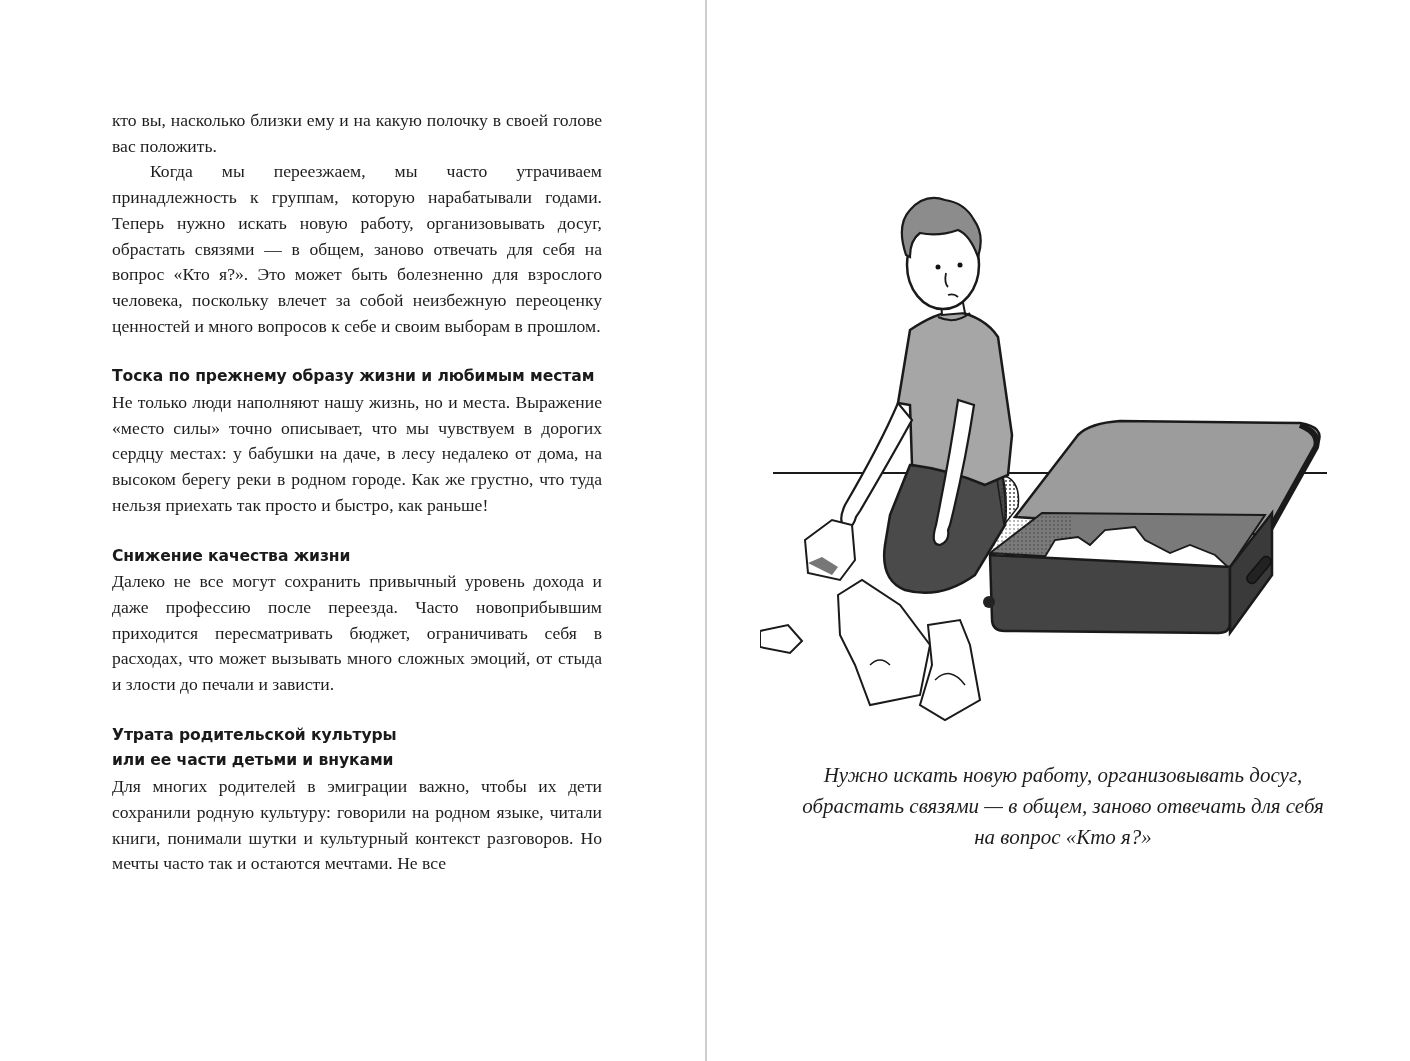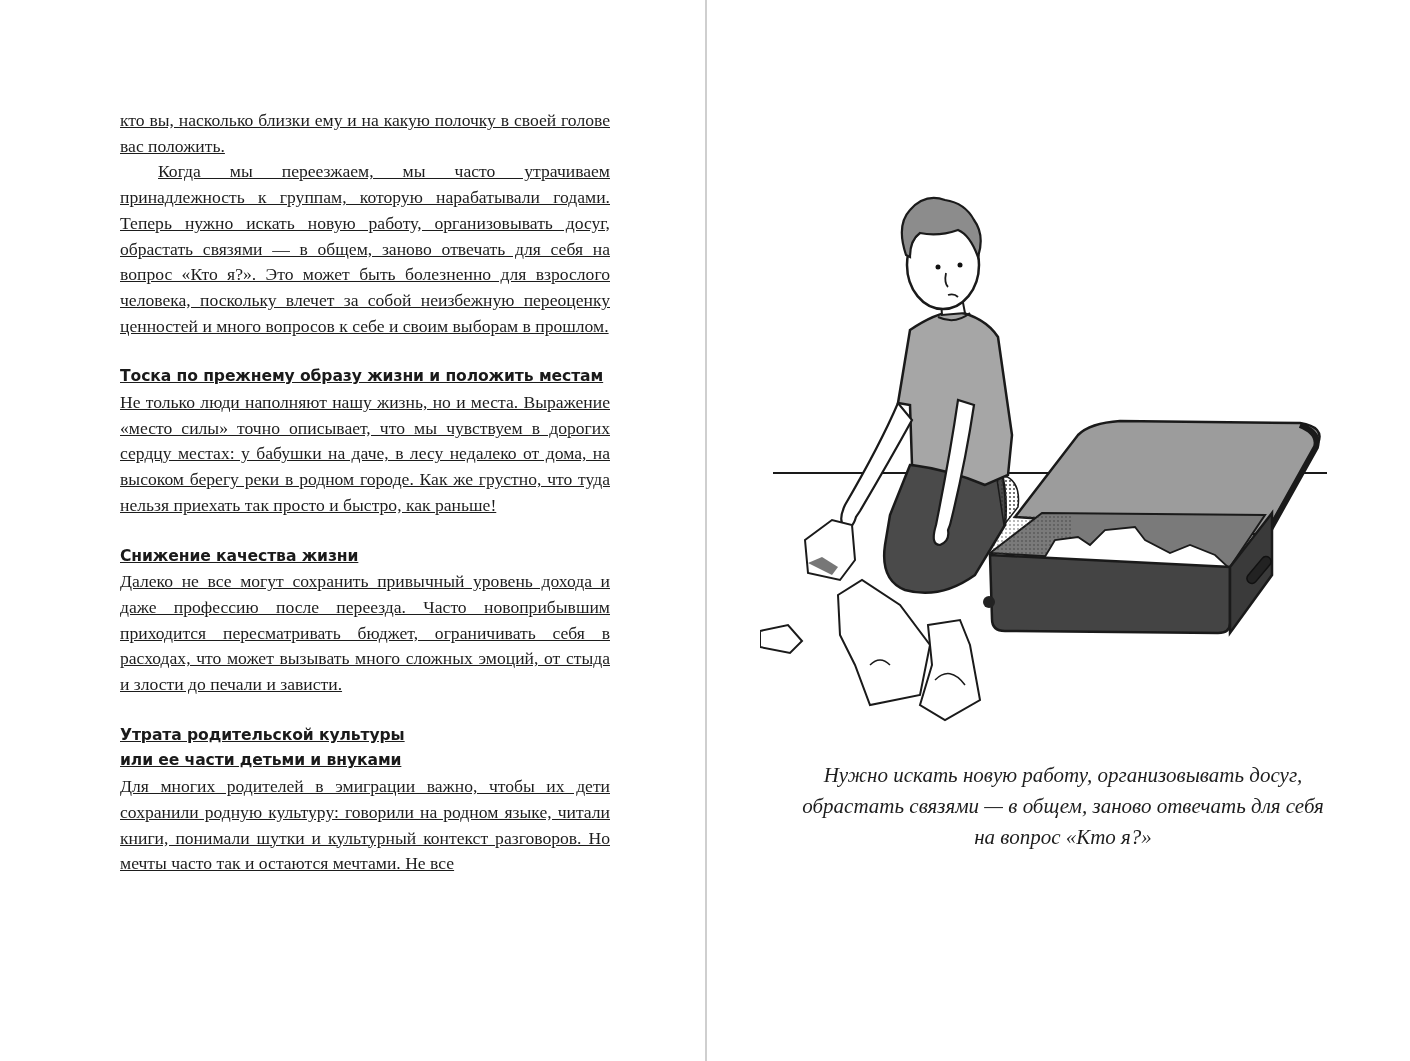--- a/index.html
+++ b/index.html
@@ -1,40 +1,40 @@
 <!DOCTYPE html>
 <html><head>
 <meta charset="utf-8">
 <style>
   html, body { margin: 0; padding: 0; background: #ffffff; }
   body { width: 1410px; height: 1061px; position: relative; overflow: hidden; }
   .spread { position: absolute; inset: 0; background: #fff; }
   .gutter { position: absolute; left: 705px; top: 0; width: 2px; height: 1061px; background: #cfcfcf; }
-  .page-left { position: absolute; left: 120px; top: 108px; width: 490px; color: #1d1d1d; text-decoration: underline; }
+  .page-left { position: absolute; left: 112px; top: 108px; width: 490px; color: #1d1d1d; }
   .body-text { font-family: "Liberation Serif", "DejaVu Serif", serif; font-size: 17.6px; line-height: 25.7px; text-align: justify; margin: 0; }
   .body-text.indent { text-indent: 38px; }
   .heading { font-family: "DejaVu Sans", "Liberation Sans", sans-serif; font-weight: bold; font-size: 15.6px; line-height: 25.7px; margin: 0; letter-spacing: -0.1px; color: #1a1a1a; }
   .gap { height: 25px; }
   .footer { position: absolute; left: 120px; top: 956px; width: 490px; height: 20px; }
   .page-number { position: absolute; left: 0; top: 0; font-family: "DejaVu Sans", sans-serif; font-weight: bold; font-size: 14px; color: #1a1a1a; }
   .running-title { position: absolute; right: 0; top: 2px; font-family: "DejaVu Sans", sans-serif; font-size: 11.5px; letter-spacing: 0.3px; color: #2a2a2a; }
   .illustration { position: absolute; left: 760px; top: 195px; width: 580px; height: 550px; }
   .caption { position: absolute; left: 790px; top: 752px; width: 530px; text-align: center; font-family: "Liberation Serif", "DejaVu Serif", serif; font-style: italic; font-size: 21px; line-height: 31px; color: #1d1d1d; margin: 8px; }
 </style>
 </head>
 <body>
 
 <div class="spread">
 
   <div class="page-left">
     <p class="body-text">кто вы, насколько близки ему и на какую полочку в своей голове вас положить.</p>
     <p class="body-text indent">Когда мы переезжаем, мы часто утрачиваем принадлежность к группам, которую нарабатывали годами. Теперь нужно искать новую работу, организовывать досуг, обрастать связями — в общем, заново отвечать для себя на вопрос «Кто я?». Это может быть болезненно для взрослого человека, поскольку влечет за собой неизбежную переоценку ценностей и много вопросов к себе и своим выборам в прошлом.</p>
 
     <div class="gap"></div>
-    <h3 class="heading">Тоска по прежнему образу жизни и положить местам</h3>
+    <h3 class="heading">Тоска по прежнему образу жизни и любимым местам</h3>
     <p class="body-text">Не только люди наполняют нашу жизнь, но и места. Выражение «место силы» точно описывает, что мы чувствуем в дорогих сердцу местах: у бабушки на даче, в лесу недалеко от дома, на высоком берегу реки в родном городе. Как же грустно, что туда нельзя приехать так просто и быстро, как раньше!</p>
 
     <div class="gap"></div>
     <h3 class="heading">Снижение качества жизни</h3>
     <p class="body-text">Далеко не все могут сохранить привычный уровень дохода и даже профессию после переезда. Часто новоприбывшим приходится пересматривать бюджет, ограничивать себя в расходах, что может вызывать много сложных эмоций, от стыда и злости до печали и зависти.</p>
 
     <div class="gap"></div>
     <h3 class="heading">Утрата родительской культуры</h3>
     <h3 class="heading">или ее части детьми и внуками</h3>
     <p class="body-text">Для многих родителей в эмиграции важно, чтобы их дети сохранили родную культуру: говорили на родном языке, читали книги, понимали шутки и культурный контекст разговоров. Но мечты часто так и остаются мечтами. Не все</p>

